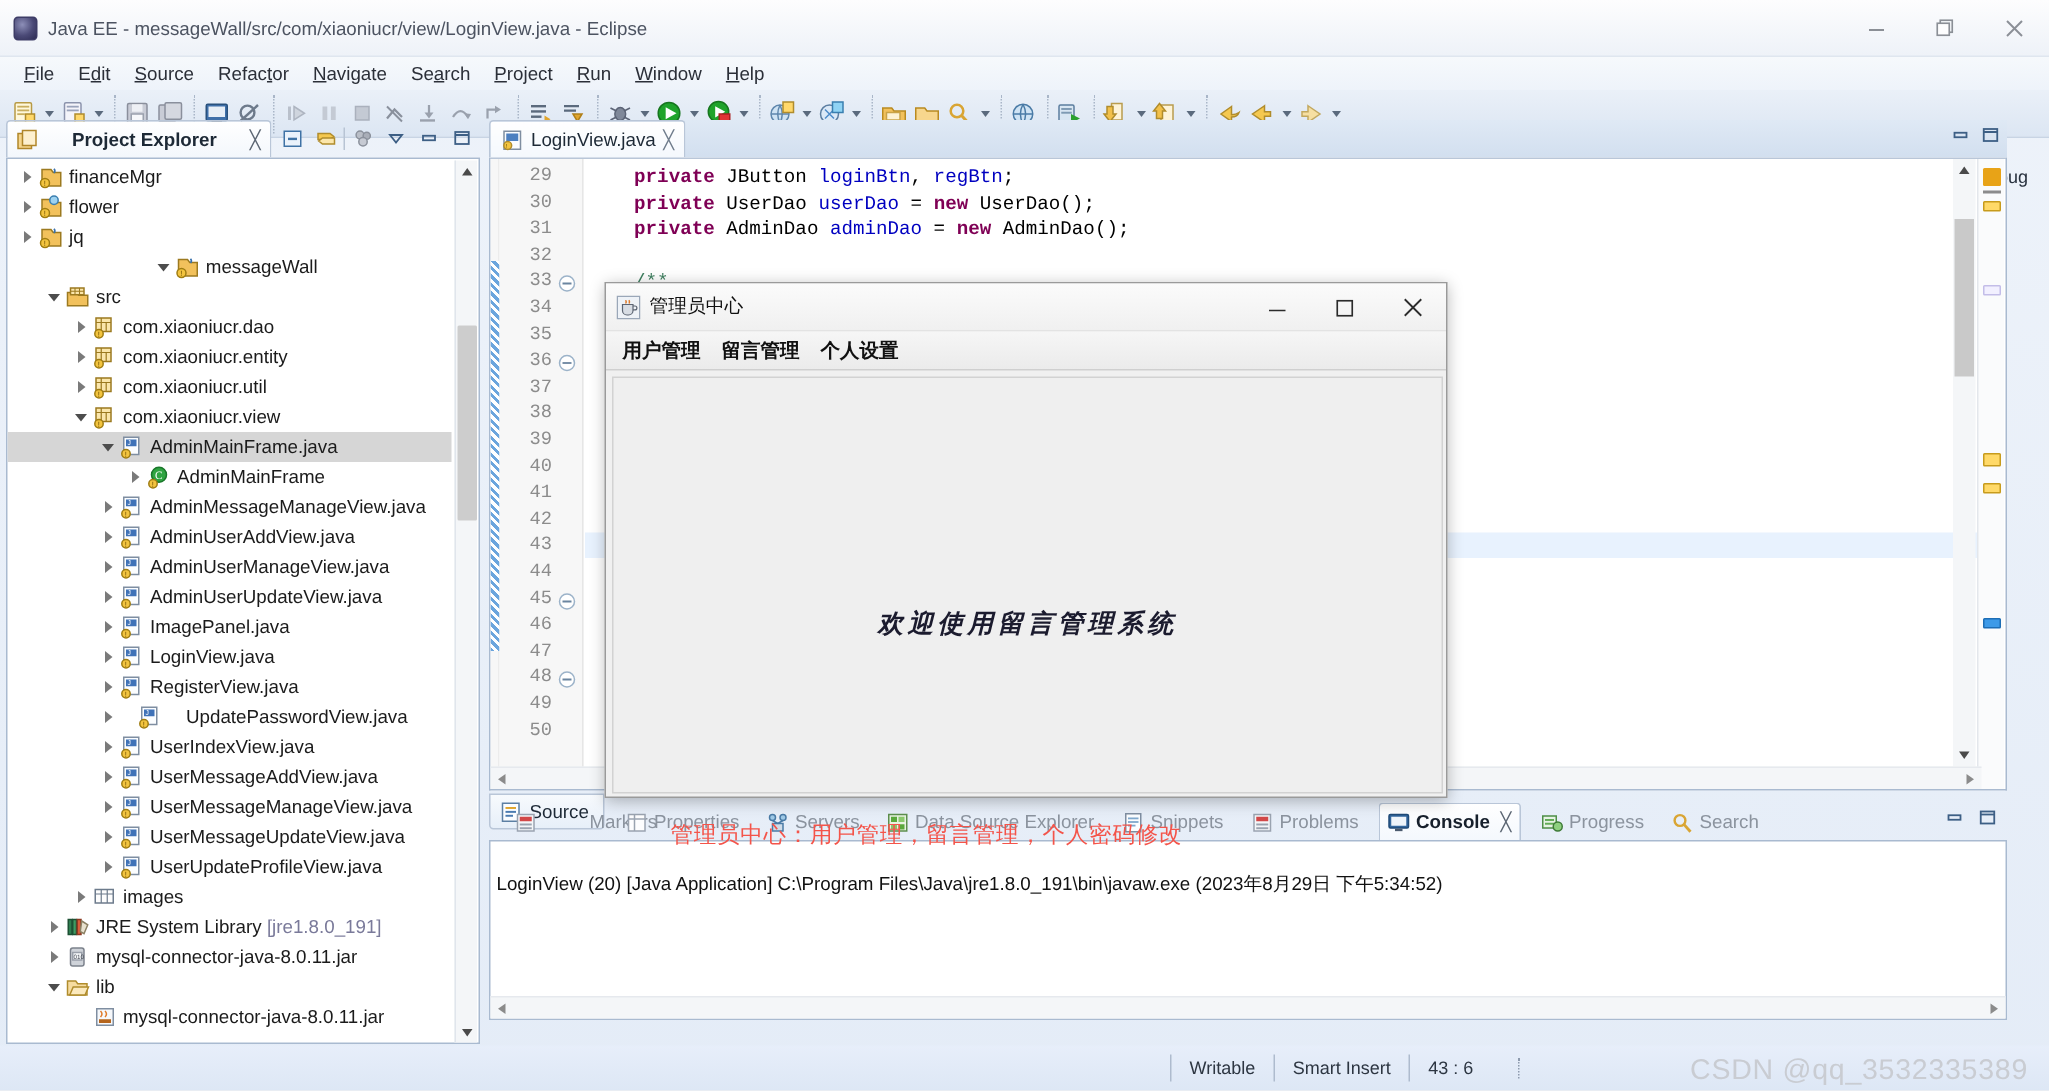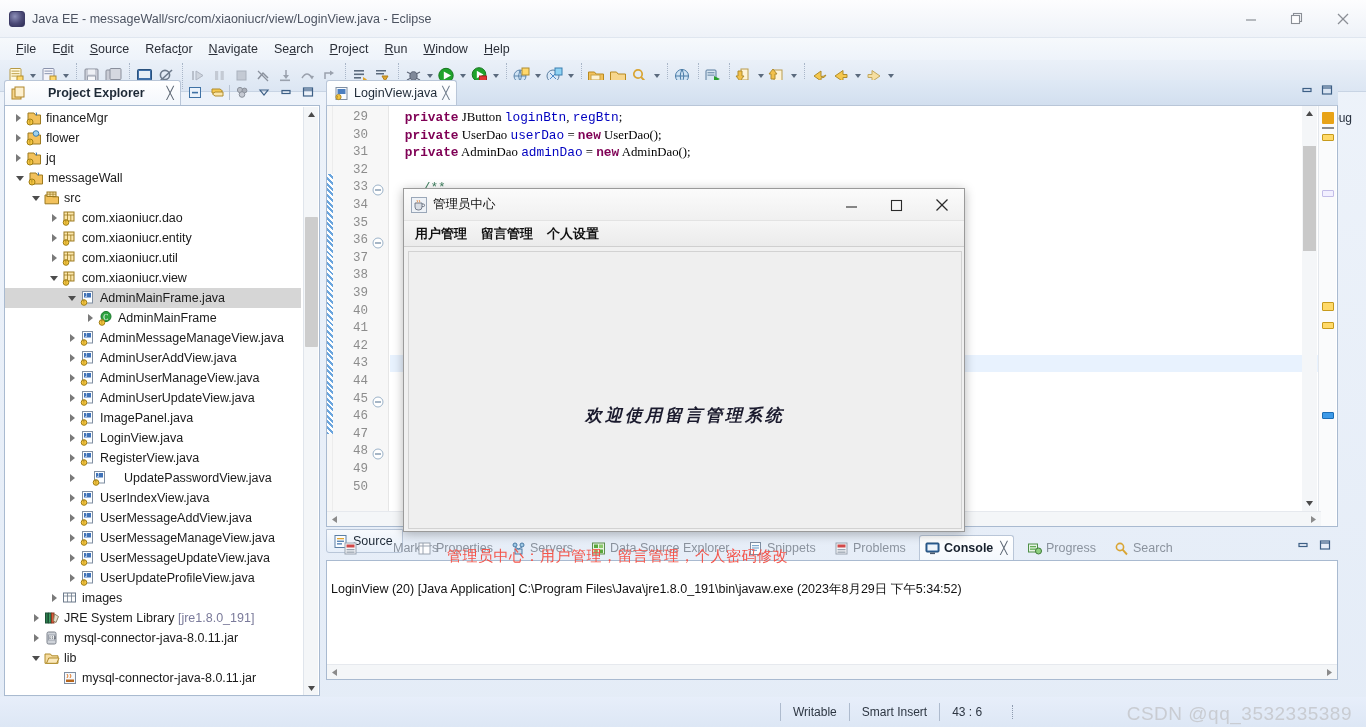--- a/index.html
+++ b/index.html
@@ -135,21 +135,21 @@
              background:#f7f7f7; border-right:1px solid #e6e6e6; }
   .ln { position:absolute; right:20px; font-size:12.5px; color:#8c8c8c;
         font-family:"Liberation Mono", monospace; }
   .fold { position:absolute; right:4px; width:12px; height:12px; }
   .codearea { position:absolute; left:63px; top:0; right:0; bottom:0; }
   .code { position:absolute; font-family:"Liberation Mono", monospace; font-size:12.8px;
           white-space:pre; }
   .kw { color:#7f0055; font-weight:bold; }
   .fld { color:#0000c0; }
   .cmt { color:#3f7f5f; }
-  .plain { color:#000;font-family:Liberation Serif, serif; }
+  .plain { color:#000; }
   .cur-line { position:absolute; left:63px; right:16px; height:17px; background:#e8f2fe; }
   .ed-hscroll { position:absolute; left:0; bottom:0; height:15px; right:16px; background:#f4f6f8;
                 border-top:1px solid #e6e9ee; }
   .ed-vscroll { position:absolute; right:20px; top:0; width:15px; bottom:15px; background:#f4f6f8; }
   .ed-ovr { position:absolute; right:1px; top:0; width:18px; bottom:0; background:#fafbfc;
             border-left:1px solid #e3e7ec; }
   .mk { position:absolute; left:3px; width:12px; height:7px; border-radius:1px; }
   .ed-srcrow { position:absolute; left:0; bottom:-26px; height:26px; }
   .src-tab { position:absolute; left:0; bottom:0; height:24px; display:flex; align-items:center; gap:5px;
              padding:0 9px 0 6px; background:linear-gradient(#f7fafd,#e7eff9);
@@ -625,21 +625,21 @@
             <span class="ico">
               <svg width="16" height="16">
                 <path d="M2 3 h6 l1.5 2 h5 v9 h-12.5 z" fill="#f2c15c" stroke="#9c7a20"></path>
                 <path d="M10 2.5 q1.2 1.4 0 2.8" stroke="#3a72ad" stroke-width="1.1" fill="none"></path>
                 <circle cx="4" cy="12" r="3" fill="#f3c43f" stroke="#a07d12"></circle>
                 <text x="3.2" y="14" font-size="5" fill="#6a4c00">!</text>
               </svg>
             </span>
             <span class="lbl">jq</span>
           </div>
-          <div class="row" style="padding-left: 8px;">
+          <div class="row" style="padding-left: 8px; justify-content: center;">
             <span class="arrow open">
               <i></i>
             </span>
             <span class="ico">
               <svg width="16" height="16">
                 <path d="M2 3 h6 l1.5 2 h5 v9 h-12.5 z" fill="#f2c15c" stroke="#9c7a20"></path>
                 <path d="M10 2.5 q1.2 1.4 0 2.8" stroke="#3a72ad" stroke-width="1.1" fill="none"></path>
                 <circle cx="4" cy="12" r="3" fill="#f3c43f" stroke="#a07d12"></circle>
                 <text x="3.2" y="14" font-size="5" fill="#6a4c00">!</text>
               </svg>

